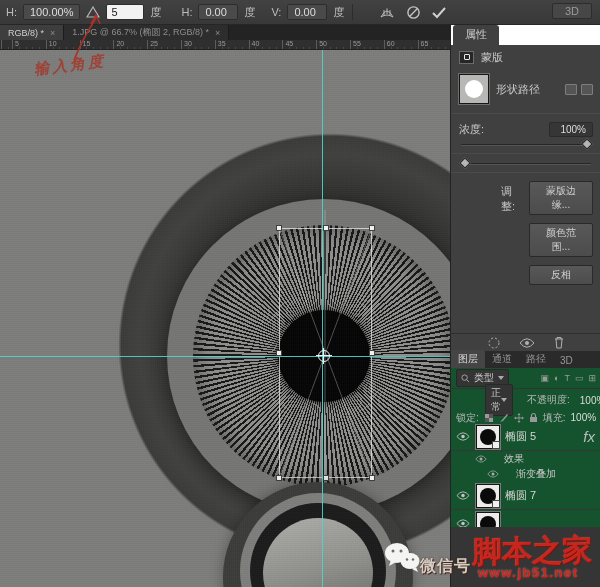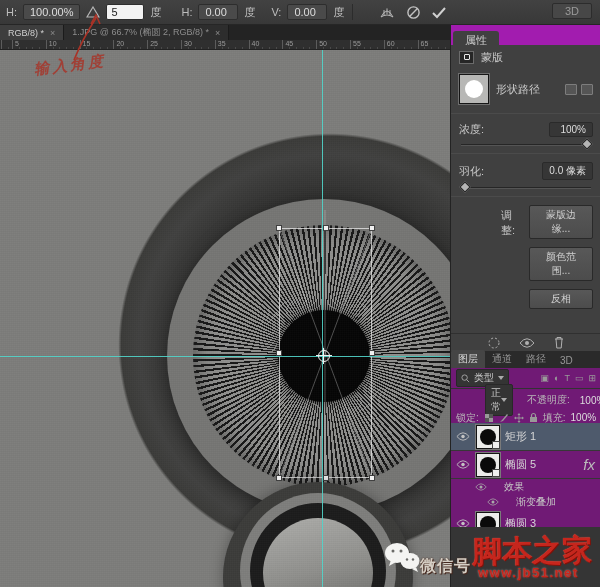--- a/index.html
+++ b/index.html
@@ -89,21 +89,21 @@
 
   
   #annotation { position:absolute; left:34px; top:56px; color:#a93226; font-size:15px;
     font-weight:bold; letter-spacing:3px; transform:rotate(-7deg); opacity:.8;
     z-index:45; font-style:italic; }
   #annotation-arrow { position:absolute; left:60px; top:10px; z-index:45; pointer-events:none; }
 
   
   #right-panel { position:absolute; left:450px; top:25px; width:150px; height:562px;
     background:#353535; border-left:1px solid #232323; z-index:35; font-size:11px; color:#c8c8c8; }
-  #props-tabstrip { height:32px; background:#a21caf; display:flex; align-items:center; }
+  #props-tabstrip { height:32px; background:#ffffff; display:flex; align-items:flex-start; }
   #props-tab { background:#404040; color:#cfcfcf; padding:2px 12px 3px; font-size:11px;
     border-radius:3px 3px 0 0; margin-left:2px; }
   #props-body { position:absolute; left:0; top:20px; width:150px; height:306px; background:#404040; }
   .props-row { display:flex; align-items:center; gap:7px; padding:0 8px; }
   #masks-title-row { height:24px; }
   .mask-mini-icon { width:15px; height:13px; background:#262626; border:1px solid #6b6b6b;
     display:flex; align-items:center; justify-content:center; }
   .mask-mini-icon span { width:6px; height:6px; border:1px solid #e8e8e8; border-radius:1px; display:block; }
   #mask-kind-row { height:40px; }
   #mask-thumb { width:30px; height:30px; background:#b7b7b5; border:1px solid #161616;
@@ -125,21 +125,21 @@
   #adjust-label { padding-top:3px; }
   .adjust-buttons { margin-left:auto; display:flex; flex-direction:column; gap:8px; }
   .panel-button { background:linear-gradient(#585858,#4c4c4c); border:1px solid #292929;
     border-radius:2px; color:#cfcfcf; font-size:10px; padding:2px 8px; width:64px;
     text-align:center; }
   #props-footer { position:absolute; left:0; bottom:0; width:100%; height:18px;
     border-top:1px solid #303030; display:flex; align-items:center; gap:18px;
     justify-content:center; }
 
   #layers-panel { position:absolute; left:0; top:326px; width:150px; height:176px;
-    background:#701a75; }
+    background:#14532d; }
   #layers-tabstrip { height:17px; background:#2a2a2a; display:flex; align-items:flex-end;
     font-size:10px; }
   .lp-tab { padding:2px 7px 2px; color:#979797; }
   .lp-tab.active { background:#454545; color:#dddddd; border-radius:2px 2px 0 0; }
   #filter-row { height:21px; display:flex; align-items:center; padding:0 5px;
     border-bottom:1px solid #333; }
   #filter-combo { display:flex; align-items:center; gap:4px; background:#343434;
     border:1px solid #282828; border-radius:2px; padding:1px 4px; font-size:10px; }
   .filter-icons { margin-left:auto; display:flex; gap:5px; color:#9a9a9a; font-size:9px; }
   #blend-row { height:22px; display:flex; align-items:center; gap:10px; padding:0 5px;margin-left:29px; }
@@ -320,24 +320,20 @@
 
       <div class="slider-row">
         <span>浓度:</span>
         <span class="value-box">100%</span>
       </div>
       <div class="slider-track">
         <span class="slider-knob" style="right:0"></span>
       </div>
       <div class="props-divider"></div>
 
-      <div class="slider-row">
-        <span>羽化:</span>
-        <span class="value-box">0.0 像素</span>
-      </div>
       <div class="slider-track">
         <span class="slider-knob" style="left:0"></span>
       </div>
       <div class="props-divider"></div>
 
       <div id="adjust-section">
         <span id="adjust-label">调整:</span>
         <span class="adjust-buttons">
           <span class="panel-button">蒙版边缘...</span>
           <span class="panel-button">颜色范围...</span>
@@ -426,33 +422,20 @@
               <rect x="1" y="5" width="7" height="5" fill="#999"></rect>
               <path d="M2.5 5 V3.5 a2 2 0 0 1 4 0 V5" fill="none" stroke="#999" stroke-width="1.2"></path>
             </svg>
         </span>
         <span class="mini-label" style="margin-left:auto">填充:</span>
         <span class="mini-value">100%</span>
 
       </div>
 
       <div id="layer-rows">
-        <div class="layer-row selected">
-          <span class="eye-cell">
-            <svg width="14" height="9" viewBox="0 0 16 10">
-                <path d="M1 5 Q8 -3.5 15 5 Q8 13.5 1 5 Z" fill="none" stroke="#c4c4c4"></path>
-                <circle cx="8" cy="5" r="2" fill="#c4c4c4"></circle>
-              </svg>
-          </span>
-          <span class="thumb">
-              <span class="dot"></span>
-              <span class="badge"></span>
-            </span>
-          <span class="layer-label">矩形 1</span>
-        </div>
 
         <div class="layer-row">
           <span class="eye-cell">
             <svg width="14" height="9" viewBox="0 0 16 10">
                 <path d="M1 5 Q8 -3.5 15 5 Q8 13.5 1 5 Z" fill="none" stroke="#c4c4c4"></path>
                 <circle cx="8" cy="5" r="2" fill="#c4c4c4"></circle>
               </svg>
           </span>
           <span class="thumb">
               <span class="dot"></span>
@@ -485,21 +468,21 @@
           <span class="eye-cell">
             <svg width="14" height="9" viewBox="0 0 16 10">
                 <path d="M1 5 Q8 -3.5 15 5 Q8 13.5 1 5 Z" fill="none" stroke="#c4c4c4"></path>
                 <circle cx="8" cy="5" r="2" fill="#c4c4c4"></circle>
               </svg>
           </span>
           <span class="thumb">
               <span class="dot"></span>
               <span class="badge"></span>
             </span>
-          <span class="layer-label">椭圆 3</span>
+          <span class="layer-label">椭圆 7</span>
         </div>
 
         <div class="layer-row">
           <span class="eye-cell">
             <svg width="14" height="9" viewBox="0 0 16 10">
                 <path d="M1 5 Q8 -3.5 15 5 Q8 13.5 1 5 Z" fill="none" stroke="#c4c4c4"></path>
                 <circle cx="8" cy="5" r="2" fill="#c4c4c4"></circle>
               </svg>
           </span>
           <span class="thumb">

